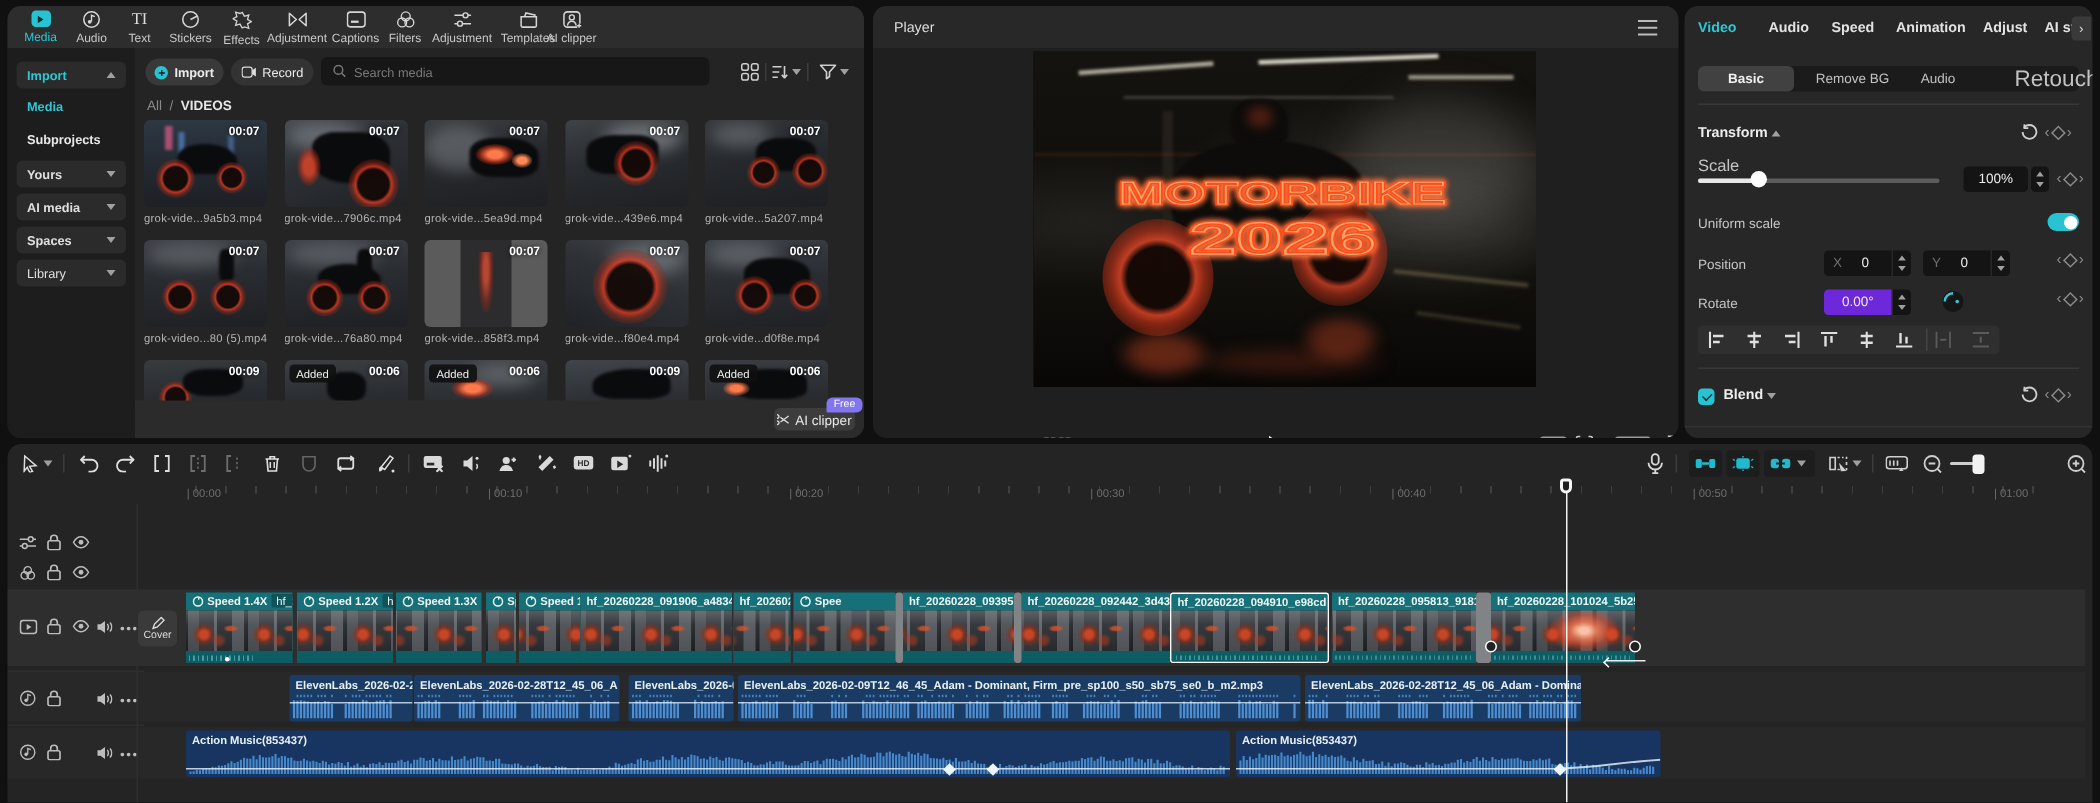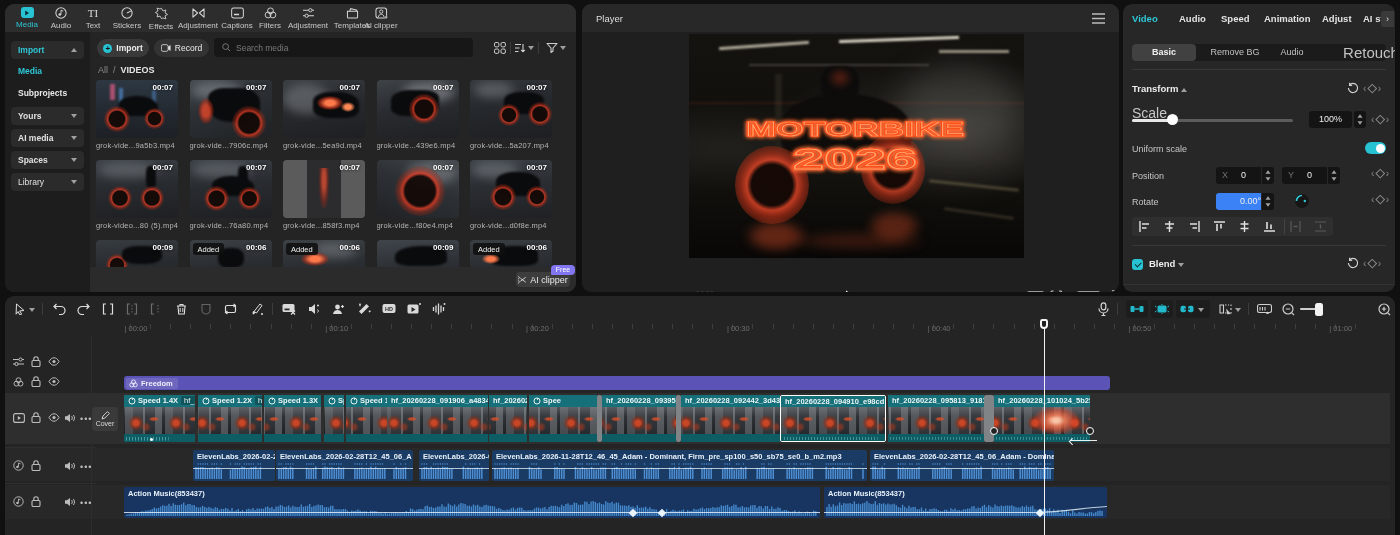--- a/index.html
+++ b/index.html
@@ -448,21 +448,21 @@
 
     <div class="a" style="left:9px;top:49px;color:#ededed;font-size:9.5px;font-weight:bold">Transform <i class="cu"></i></div>
     <div class="a" style="left:224px;top:48px">
         <svg width="12" height="12" viewBox="0 0 12 12">
           <path d="M2.3 3.2A4.6 4.6 0 1 1 1.4 6" stroke="#cfcfcf" stroke-width="1.2" fill="none"></path>
           <path d="M2.6 0.8v2.6H5.2" fill="none" stroke="#cfcfcf" stroke-width="1.2"></path>
         </svg>
       </div>
     <div class="a kf" style="left:240px;top:49px">‹<span class="kd"></span>›</div>
 
-    <div class="a" style="left:9px;top:71px;color:#c6c6c6;font-size:14px">Scale</div>
+    <div class="a" style="left:9px;top:71px;color:#c6c6c6;font-size:11px">Scale</div>
     <div class="a" style="left:9px;top:85px;width:161px;height:2.5px;background:#5c5c5c;border-radius:2px"></div>
     <div class="a" style="left:9px;top:85px;width:40px;height:2.5px;background:#e8e8e8;border-radius:2px"></div>
     <div class="a" style="left:44px;top:80px;width:11px;height:11px;background:#fdfdfd;border-radius:50%"></div>
     <div class="a" style="left:186px;top:77px;width:43px;height:17px;background:#141414;border-radius:3px;color:#ededed;font-size:9px;text-align:center;line-height:17px">100%</div>
     <div class="a stp" style="left:231px;top:77px;border-radius:3px">
         <i class="cu"></i>
         <i class="cd"></i>
       </div>
     <div class="a kf" style="left:248px;top:80px">‹<span class="kd"></span>›</div>
 
@@ -477,21 +477,21 @@
         <i class="cd"></i>
       </div>
     <div class="a" style="left:159px;top:133px;width:45px;height:17px;background:#141414;border-radius:3px 0 0 3px;font-size:9px;line-height:17px"><span style="color:#6f6f6f;padding-left:6px">Y</span><span style="color:#ededed;padding-left:13px">0</span></div>
     <div class="a stp" style="left:205px;top:133px;border-radius:0 3px 3px 0">
         <i class="cu"></i>
         <i class="cd"></i>
       </div>
     <div class="a kf" style="left:248px;top:134px">‹<span class="kd"></span>›</div>
 
     <div class="a" style="left:9px;top:163px;color:#c6c6c6;font-size:9px">Rotate</div>
-    <div class="a" style="left:93px;top:159px;width:45px;height:17px;background:#3b82f6;border-radius:3px 0 0 3px;color:#ededed;font-size:9px;text-align:right;line-height:17px">0.00°</div>
+    <div class="a" style="left:93px;top:159px;width:45px;height:17px;background:#6d28d9;border-radius:3px 0 0 3px;color:#ededed;font-size:9px;text-align:center;line-height:17px">0.00°</div>
     <div class="a stp" style="left:139px;top:159px;border-radius:0 3px 3px 0">
         <i class="cu"></i>
         <i class="cd"></i>
       </div>
     <div class="a" style="left:172px;top:160px;width:14px;height:14px;background:#161616;border-radius:50%"></div>
     <svg class="a" style="left:172px;top:160px" width="14" height="14" viewBox="0 0 14 14">
         <path d="M7 1.5A5.5 5.5 0 0 0 1.5 7" stroke="#2ec7d6" stroke-width="1.6" fill="none"></path>
         <circle cx="9.8" cy="7" r="1.2" fill="#2ec7d6"></circle>
       </svg>
     <div class="a kf" style="left:248px;top:160px">‹<span class="kd"></span>›</div>
@@ -776,30 +776,20 @@
   <div class="a" style="left:87px;top:111px;width:26px;height:24px;background:#3a3a3a;border-radius:4px;z-index:30;display:flex;flex-direction:column;align-items:center;justify-content:center">
     <svg width="9" height="9" viewBox="0 0 9 9">
         <path d="M1 8l1-3L6.5 0.6 8.4 2.5 3.9 7z" stroke="#ddd" stroke-width="0.9" fill="none"></path>
       </svg>
     <span style="color:#ddd;font-size:7px">Cover</span>
   </div>
   <div class="a" style="left:86px;top:40px;width:1px;height:199px;background:#2e2e2e"></div>
   <div class="a" id="tracks" style="left:92px;top:40px;width:1298px;height:199px">
 
 
-    <div class="a" style="left:27px;top:40px;width:986px;height:14px;background:#5c53b6;border-radius:3px">
-      <div style="position:absolute;left:2px;top:1.5px;height:11px;background:rgba(255,255,255,.12);border-radius:2px;display:flex;align-items:center;padding:0 5px 0 3px;gap:3px">
-        <svg width="9" height="9" viewBox="0 0 14 13">
-            <circle cx="7" cy="4.2" r="3.2" stroke="#efedfa" stroke-width="1.4" fill="none"></circle>
-            <circle cx="4.4" cy="8.6" r="3.2" stroke="#efedfa" stroke-width="1.4" fill="none"></circle>
-            <circle cx="9.6" cy="8.6" r="3.2" stroke="#efedfa" stroke-width="1.4" fill="none"></circle>
-          </svg>
-        <span style="color:#f0eefb;font-size:7.5px;font-weight:bold">Freedom</span>
-      </div>
-    </div>
 
     <div class="vclip" style="left:27px;width:71px">
         <div class="vlabel"><svg width="8" height="8" viewBox="0 0 9 9">
             <circle cx="4.5" cy="4.5" r="3.4" stroke="#eef7f7" stroke-width="1.1" fill="none"></circle>
             <path d="M4.5 1.1 6 2.4 4.5 3.6z" fill="#eef7f7"></path>
           </svg> Speed 1.4X<span class="fn">hf_20</span></div>
         <div class="vthumbs"></div>
         <div class="vwave" style="background:#0f5d64 repeating-linear-gradient(90deg,rgba(120,220,225,.5) 0 1px,transparent 1px 3px);background-size:60% 45%;background-position:2px 60%;background-repeat:no-repeat"></div>
       </div>
     <div class="vclip" style="left:101px;width:64px">
@@ -907,21 +897,21 @@
       </div>
     <div class="aclip" style="left:322px;width:70px">
         <div class="alabel">ElevenLabs_2026-02-2</div>
         <svg class="a" style="left:2px;top:12px" width="66" height="17">
           <path d="M1.0 17V7.0M3.3 17V5.0M5.6 17V4.9M7.9 17V5.9M10.2 17V4.8M12.5 17V6.5M14.8 17V6.1M17.1 17V5.5M19.4 17V6.3M21.7 17V4.8M24.0 17V4.9M26.3 17V5.1M28.6 17V6.5M30.9 17V6.8M42.4 17V4.5M44.7 17V7.3M47.0 17V5.5M49.3 17V6.0M51.6 17V6.4M53.9 17V5.8M56.2 17V5.4M58.5 17V6.4M60.8 17V5.5" stroke="#4e8ed2" stroke-width="1.5" fill="none"></path>
           <path d="M1.0 2.8V1.2M3.3 2.8V1.2M5.6 2.8V1.2M12.5 2.8V1.2M14.8 2.8V1.2M17.1 2.8V1.2M19.4 2.8V1.2M21.7 2.8V1.2M24.0 2.8V1.2M26.3 2.8V1.2M44.7 2.8V1.2M49.3 2.8V1.2M51.6 2.8V1.2M53.9 2.8V1.2M58.5 2.8V1.2" stroke="#4e8ed2" stroke-width="1.2" fill="none" opacity="0.85"></path>
         </svg>
         <div class="aline"></div>
       </div>
     <div class="aclip" style="left:395px;width:375px">
-        <div class="alabel">ElevenLabs_2026-11-28T12_46_45_Adam - Dominant, Firm_pre_sp100_s50_sb75_se0_b_m2.mp3</div>
+        <div class="alabel">ElevenLabs_2026-02-09T12_46_45_Adam - Dominant, Firm_pre_sp100_s50_sb75_se0_b_m2.mp3</div>
         <svg class="a" style="left:2px;top:12px" width="371" height="17">
           <path d="M1.0 17V5.9M3.3 17V7.2M5.6 17V6.6M7.9 17V5.8M10.2 17V5.2M12.5 17V6.6M14.8 17V5.7M17.1 17V5.5M19.4 17V6.5M21.7 17V7.0M24.0 17V5.7M35.5 17V4.7M37.8 17V6.6M40.1 17V7.2M42.4 17V6.9M44.7 17V5.3M47.0 17V7.4M60.8 17V5.3M63.1 17V5.0M65.4 17V6.4M67.7 17V6.1M70.0 17V7.0M81.5 17V5.0M83.8 17V7.4M86.1 17V6.8M88.4 17V5.2M90.7 17V5.9M93.0 17V6.4M95.3 17V7.2M97.6 17V5.0M99.9 17V7.3M102.2 17V7.4M104.5 17V7.1M106.8 17V5.6M109.1 17V5.6M111.4 17V5.6M118.3 17V6.7M120.6 17V5.6M122.9 17V5.0M125.2 17V6.7M127.5 17V6.7M129.8 17V6.0M132.1 17V5.7M134.4 17V6.0M136.7 17V6.6M139.0 17V5.9M141.3 17V7.3M150.5 17V7.3M152.8 17V5.5M155.1 17V7.2M157.4 17V5.2M159.7 17V5.9M162.0 17V6.8M164.3 17V5.8M175.8 17V5.4M178.1 17V6.1M180.4 17V4.7M182.7 17V7.2M185.0 17V4.8M187.3 17V7.5M189.6 17V6.3M191.9 17V5.4M194.2 17V5.8M196.5 17V4.6M198.8 17V6.8M208.0 17V6.5M210.3 17V5.4M212.6 17V7.0M214.9 17V7.3M217.2 17V5.9M228.7 17V7.1M231.0 17V5.6M233.3 17V5.4M235.6 17V5.7M237.9 17V5.5M240.2 17V7.5M242.5 17V7.1M244.8 17V7.3M247.1 17V4.9M249.4 17V7.0M251.7 17V4.7M263.2 17V5.7M265.5 17V6.6M267.8 17V5.2M270.1 17V4.7M272.4 17V6.6M274.7 17V6.0M277.0 17V6.6M279.3 17V6.2M293.1 17V7.2M295.4 17V5.7M297.7 17V6.8M300.0 17V5.2M302.3 17V6.4M304.6 17V6.6M306.9 17V5.9M309.2 17V7.2M311.5 17V5.9M313.8 17V5.2M316.1 17V5.5M318.4 17V5.6M332.2 17V4.7M334.5 17V7.4M336.8 17V6.8M339.1 17V5.0M341.4 17V6.5M343.7 17V5.5M346.0 17V5.4M348.3 17V7.1M350.6 17V7.3M352.9 17V7.4M355.2 17V5.1M357.5 17V5.8M369.0 17V7.2" stroke="#4e8ed2" stroke-width="1.5" fill="none"></path>
           <path d="M1.0 2.8V1.2M3.3 2.8V1.2M5.6 2.8V1.2M7.9 2.8V1.2M10.2 2.8V1.2M12.5 2.8V1.2M17.1 2.8V1.2M19.4 2.8V1.2M21.7 2.8V1.2M24.0 2.8V1.2M37.8 2.8V1.2M40.1 2.8V1.2M42.4 2.8V1.2M60.8 2.8V1.2M65.4 2.8V1.2M70.0 2.8V1.2M83.8 2.8V1.2M86.1 2.8V1.2M88.4 2.8V1.2M93.0 2.8V1.2M95.3 2.8V1.2M97.6 2.8V1.2M99.9 2.8V1.2M102.2 2.8V1.2M104.5 2.8V1.2M109.1 2.8V1.2M111.4 2.8V1.2M118.3 2.8V1.2M120.6 2.8V1.2M127.5 2.8V1.2M132.1 2.8V1.2M134.4 2.8V1.2M136.7 2.8V1.2M141.3 2.8V1.2M150.5 2.8V1.2M157.4 2.8V1.2M162.0 2.8V1.2M164.3 2.8V1.2M178.1 2.8V1.2M180.4 2.8V1.2M185.0 2.8V1.2M189.6 2.8V1.2M191.9 2.8V1.2M194.2 2.8V1.2M196.5 2.8V1.2M198.8 2.8V1.2M208.0 2.8V1.2M210.3 2.8V1.2M212.6 2.8V1.2M214.9 2.8V1.2M217.2 2.8V1.2M231.0 2.8V1.2M233.3 2.8V1.2M235.6 2.8V1.2M242.5 2.8V1.2M244.8 2.8V1.2M249.4 2.8V1.2M267.8 2.8V1.2M270.1 2.8V1.2M274.7 2.8V1.2M277.0 2.8V1.2M293.1 2.8V1.2M295.4 2.8V1.2M300.0 2.8V1.2M302.3 2.8V1.2M306.9 2.8V1.2M309.2 2.8V1.2M311.5 2.8V1.2M313.8 2.8V1.2M316.1 2.8V1.2M332.2 2.8V1.2M334.5 2.8V1.2M336.8 2.8V1.2M339.1 2.8V1.2M341.4 2.8V1.2M343.7 2.8V1.2M346.0 2.8V1.2M348.3 2.8V1.2M350.6 2.8V1.2M352.9 2.8V1.2M355.2 2.8V1.2M357.5 2.8V1.2M369.0 2.8V1.2" stroke="#4e8ed2" stroke-width="1.2" fill="none" opacity="0.85"></path>
         </svg>
         <div class="aline"></div>
       </div>
     <div class="aclip" style="left:773px;width:184px">
         <div class="alabel">ElevenLabs_2026-02-28T12_45_06_Adam - Dominant, Firm</div>
         <svg class="a" style="left:2px;top:12px" width="180" height="17">
           <path d="M1.0 17V4.5M3.3 17V4.5M5.6 17V7.3M7.9 17V7.2M10.2 17V4.7M12.5 17V6.1M26.3 17V5.3M28.6 17V5.9M30.9 17V5.6M33.2 17V6.8M35.5 17V5.8M37.8 17V7.3M40.1 17V6.0M42.4 17V6.9M44.7 17V6.3M47.0 17V5.0M60.8 17V6.5M63.1 17V6.8M65.4 17V7.0M67.7 17V7.0M70.0 17V5.6M72.3 17V5.3M74.6 17V5.7M76.9 17V6.3M79.2 17V7.3M90.7 17V6.6M93.0 17V5.7M95.3 17V6.0M97.6 17V6.7M99.9 17V6.7M102.2 17V6.2M104.5 17V5.6M106.8 17V6.8M109.1 17V4.5M120.6 17V5.8M122.9 17V7.4M125.2 17V6.9M127.5 17V5.9M129.8 17V6.3M132.1 17V6.9M134.4 17V6.8M136.7 17V5.5M139.0 17V6.2M141.3 17V7.5M148.2 17V6.0M150.5 17V6.9M152.8 17V4.6M155.1 17V6.7M157.4 17V5.1M159.7 17V5.6M162.0 17V5.8M164.3 17V5.2M166.6 17V7.4M168.9 17V7.2M171.2 17V5.9M173.5 17V5.0M175.8 17V5.0M178.1 17V7.1" stroke="#4e8ed2" stroke-width="1.5" fill="none"></path>

